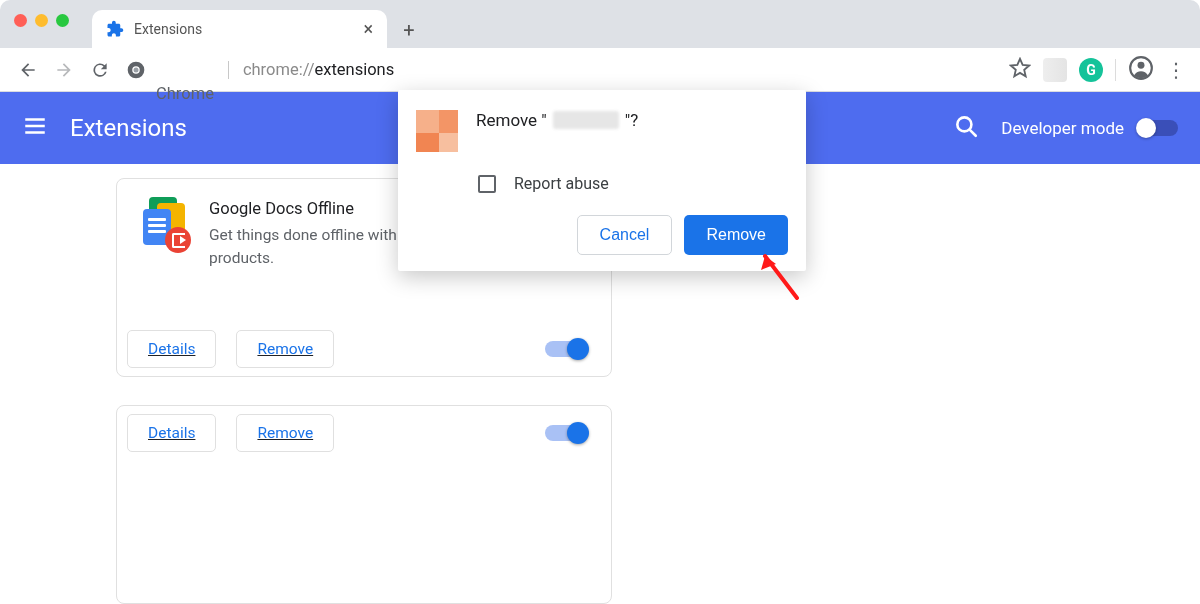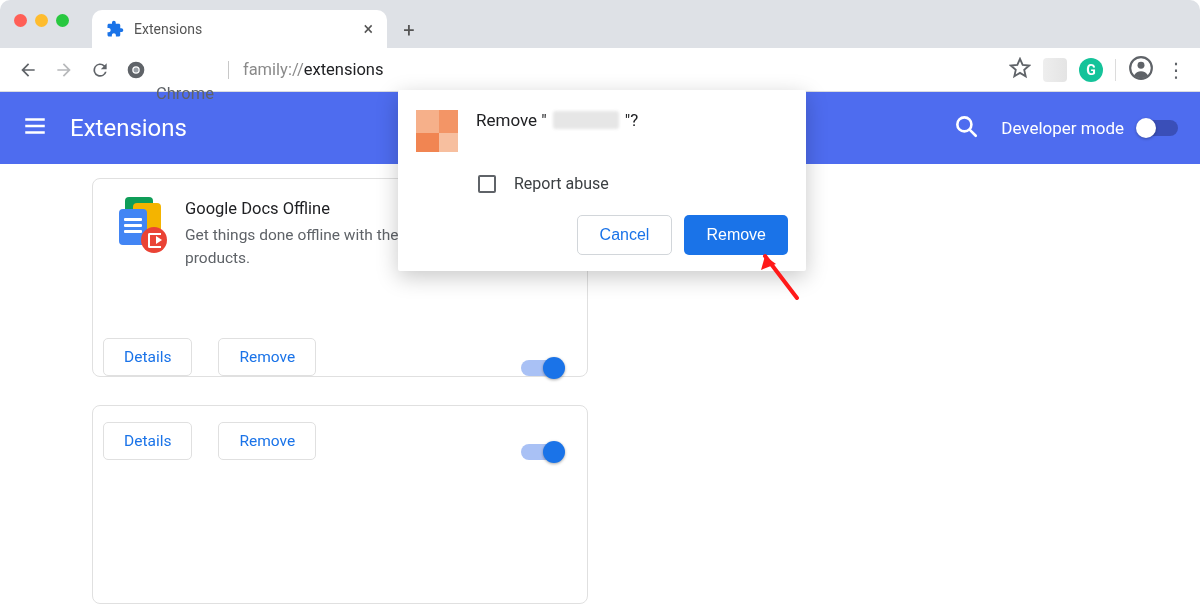--- a/index.html
+++ b/index.html
@@ -107,35 +107,35 @@
   .devmode{font-size:17px;margin-right:14px;}
   .hdrtoggle{
     width:40px;height:16px;border-radius:10px;background:#3a4fb8;display:flex;align-items:center;
     padding:1px;position:relative;
   }
   .hdrtoggle .knob{width:20px;height:20px;border-radius:50%;background:#fff;position:absolute;left:-2px;top:-2px;box-shadow:0 1px 3px rgba(0,0,0,.3);}
 
   
   .content{
     padding:14px 92px 0 92px;
-    display:flex;gap:28px;flex-wrap:wrap;
+    display:flex;gap:28px;flex-wrap:wrap;margin-left:24px;
   }
   .card{
     width:496px;height:199px;border:1px solid var(--card-border);
     border-radius:8px;background:#fff;display:flex;flex-direction:column;
     box-shadow:0 0 0 rgba(0,0,0,0);
     position:relative;
   }
   .cbody{flex:1;display:flex;gap:22px;padding:20px 26px 0 22px;}
   .cicon{width:48px;height:48px;flex-shrink:0;display:flex;align-items:center;justify-content:center;}
   .ctext{flex:1;min-width:0;}
   .ctitle{font-size:16.5px;color:var(--text);margin-bottom:6px;}
   .cdesc{font-size:15.5px;color:#5f6368;line-height:1.5;}
   .cfooter{
-    height:54px;display:flex;align-items:flex-end;padding:0 10px;gap:26px;
+    height:54px;display:flex;align-items:center;padding:0 10px;gap:20px;text-decoration:underline;
   }
   .pill{
     height:38px;border:1px solid var(--card-border);border-radius:5px;
     background:#fff;color:var(--chrome-blue);font-size:15.5px;
     padding:0 20px;display:flex;align-items:center;justify-content:center;
   }
   .spacer{flex:1;}
   .toggle{
     width:40px;height:16px;border-radius:10px;background:#a9c1f5;position:relative;
     margin-right:16px;
@@ -235,21 +235,21 @@
     <span class="chrome-chip">
       <svg viewBox="0 0 24 24">
           <circle cx="12" cy="12" r="10" fill="#5f6368"></circle>
           <circle cx="12" cy="12" r="4.5" fill="#fff"></circle>
           <circle cx="12" cy="12" r="3" fill="#9aa0a6"></circle>
         </svg>
     </span>
     <span class="chrome-label">Chrome</span>
     <span class="vbar"></span>
     <span>
-      <span class="url-dim">family://</span><span class="url-strong">extensions</span>
+      <span class="url-dim">chrome://</span><span class="url-strong">extensions</span>
     </span>
   </div>
 
   <div class="url-actions">
     <span class="star">
       <svg width="22" height="22" viewBox="0 0 24 24">
           <path fill="none" stroke="currentColor" stroke-width="2" d="m12 17.3-6.2 3.7 1.6-7L2 9.3l7.1-.6L12 2l2.9 6.7 7.1.6-5.4 4.7 1.6 7z"></path>
         </svg>
     </span>
     <span class="blur-avatar"></span>

